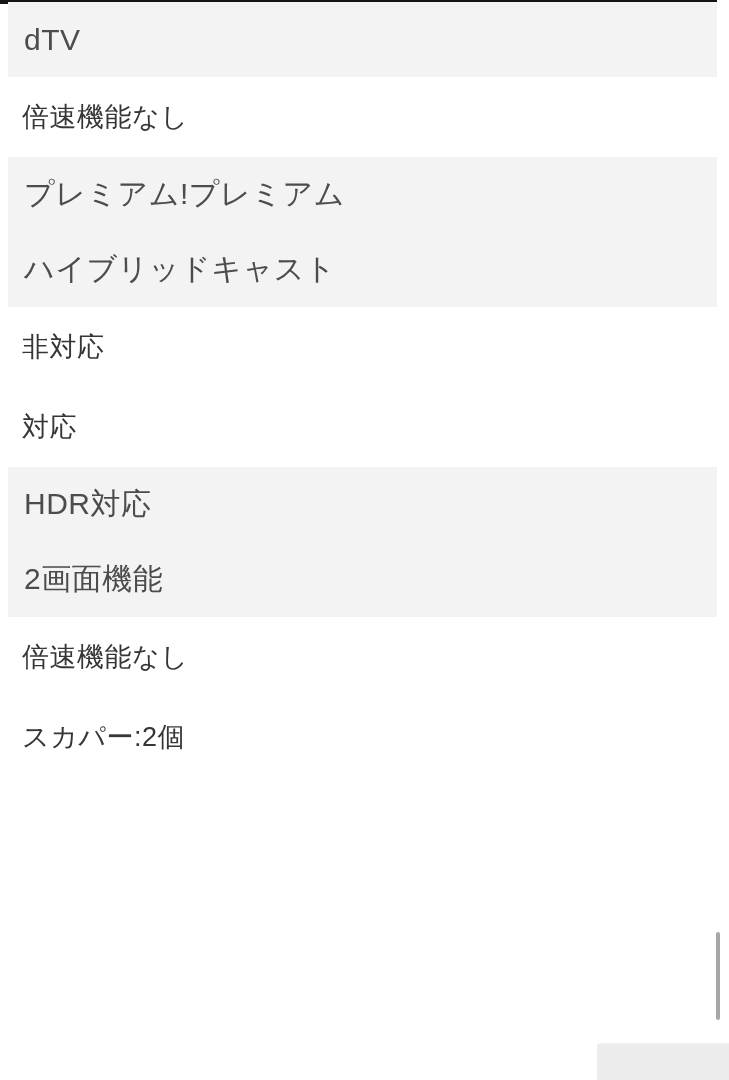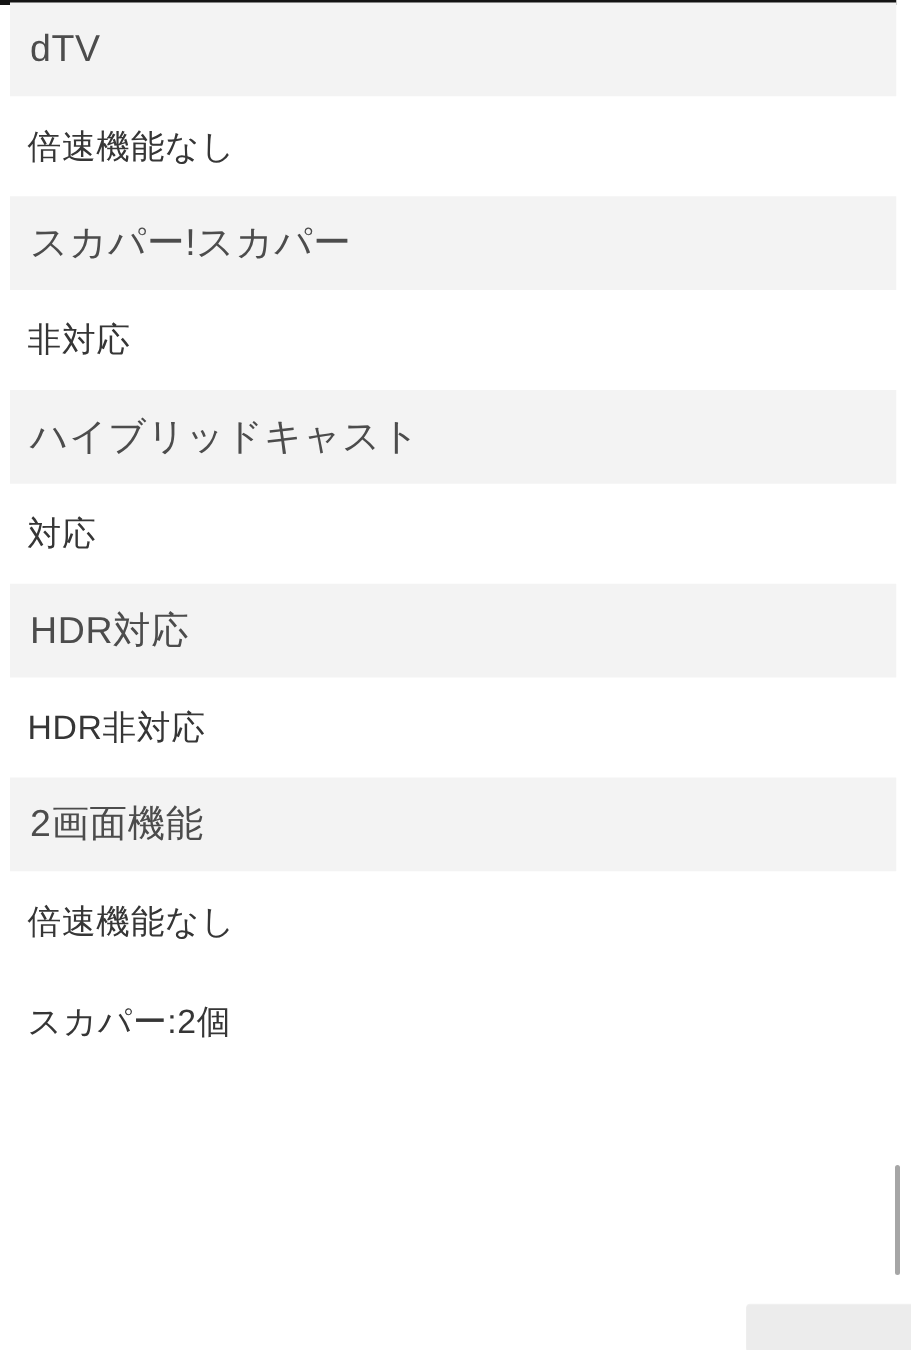--- a/index.html
+++ b/index.html
@@ -78,36 +78,33 @@
   <div class="top-bar"></div>
 
   <div class="spec">
       <div class="row label">
         <span>dTV</span>
       </div>
       <div class="row value">
         <span>倍速機能なし</span>
       </div>
       <div class="row label">
-        <span>スカパー!スカパー</span>
+        <span>プレミアム!プレミアム</span>
+      </div>
+      <div class="row label">
+        <span>ハイブリッドキャスト</span>
       </div>
       <div class="row value">
         <span>非対応</span>
-      </div>
-      <div class="row label">
-        <span>ハイブリッドキャスト</span>
       </div>
       <div class="row value">
         <span>対応</span>
       </div>
       <div class="row label">
         <span>HDR対応</span>
-      </div>
-      <div class="row value">
-        <span>HDR非対応</span>
       </div>
       <div class="row label">
         <span>2画面機能</span>
       </div>
       <div class="row value">
         <span>倍速機能なし</span>
       </div>
       <div class="row value">
         <span>スカパー:2個</span>
       </div>

